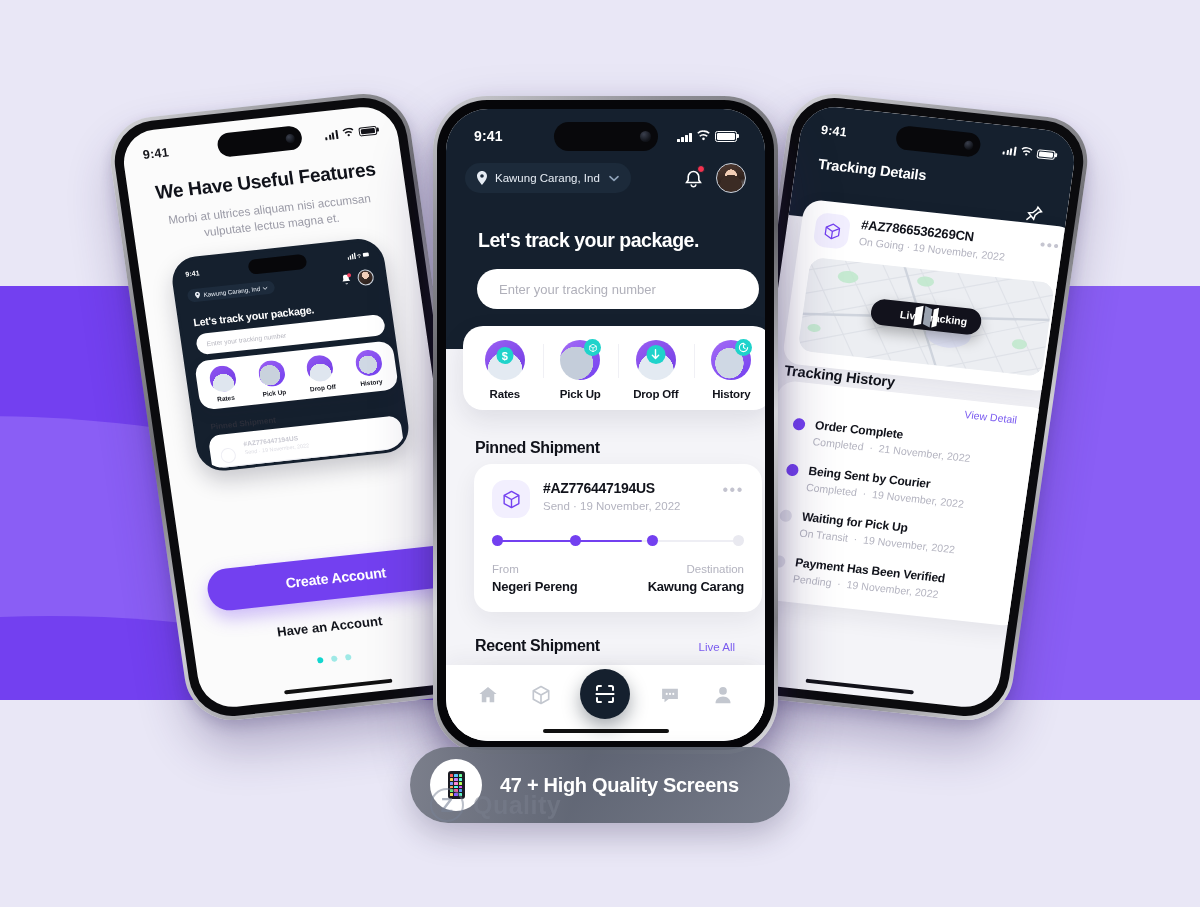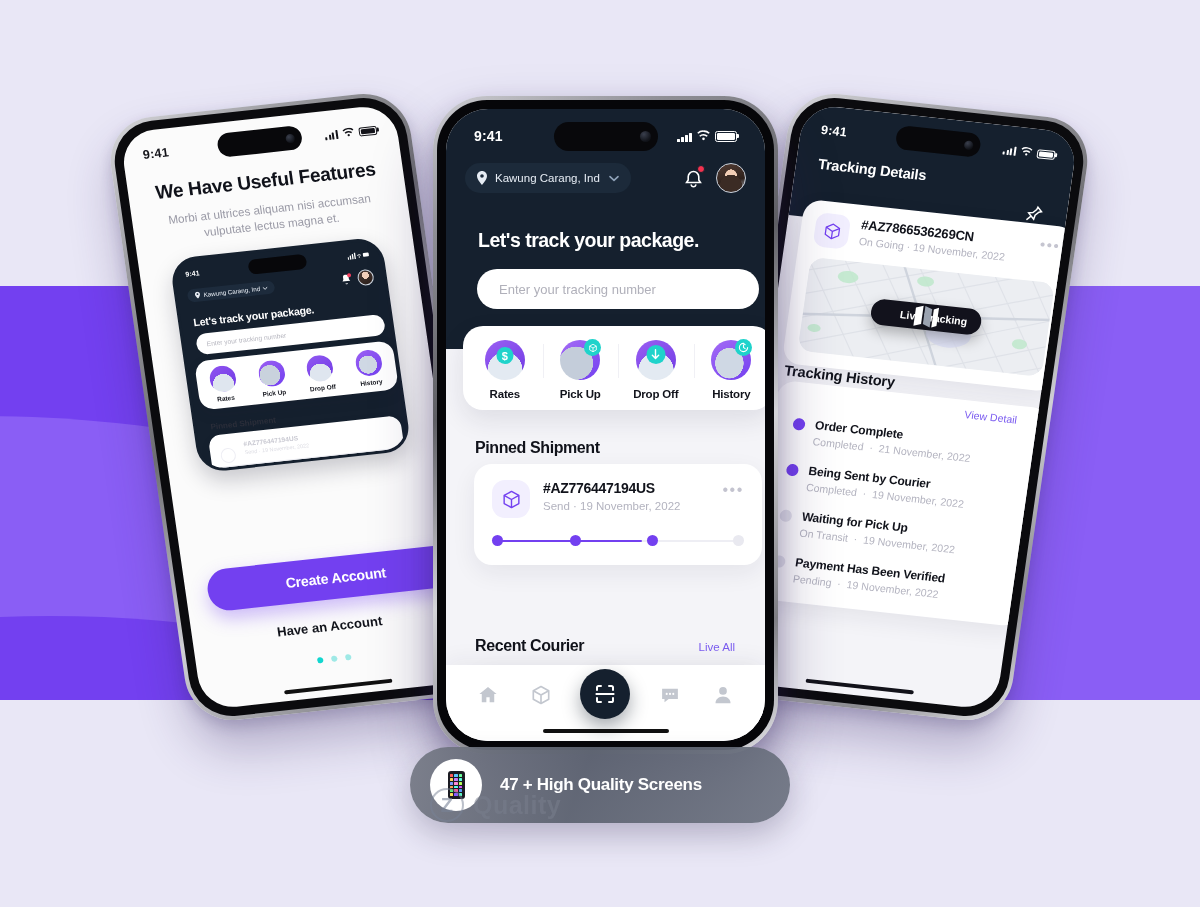--- a/index.html
+++ b/index.html
@@ -470,21 +470,21 @@
     background: #fff; display: flex; align-items: center; justify-content: center;
     flex: 0 0 52px;
   }
   .badge .phoneico {
     width: 17px; height: 28px; border-radius: 3px;
     background: #1b1b22; padding: 2.6px 2.2px;
     display: grid; grid-template-columns: repeat(3, 1fr);
     grid-auto-rows: 1fr; gap: 1px;
   }
   .badge .phoneico i { display: block; border-radius: .5px; }
-  .badge .txt { color: #fff; font-size: 17px; font-weight: bold; letter-spacing: -.3px; }
+  .badge .txt { color: #fff; font-size: 20px; font-weight: bold; letter-spacing: -.3px; }
   .wm {
     position: absolute; left: 430px; top: 788px;
     font-size: 25px; font-weight: bold; color: rgba(120,125,140,.55);
     z-index: 21; letter-spacing: .5px;
     display: flex; align-items: center; gap: 9px;
   }
   .wm .z {
     width: 34px; height: 34px; border-radius: 50%;
     border: 2.5px solid rgba(120,130,150,.5);
     display: flex; align-items: center; justify-content: center;
@@ -860,23 +860,33 @@
             <div class="pc-dots">•••</div>
           </div>
           <div class="prog">
             <div class="track"></div>
             <div class="fill"></div>
             <span class="node on n1"></span>
             <span class="node on n2"></span>
             <span class="node on n3"></span>
             <span class="node n4"></span>
           </div>
-        </div>
-
-        <div class="sec-ttl" id="rec-ttl">Recent Courier</div>
+          <div class="pc-bot">
+            <div class="col">
+              <div class="k">From</div>
+              <div class="v">Negeri Pereng</div>
+            </div>
+            <div class="col r">
+              <div class="k">Destination</div>
+              <div class="v">Kawung Carang</div>
+            </div>
+          </div>
+        </div>
+
+        <div class="sec-ttl" id="rec-ttl">Recent Shipment</div>
         <div class="view-all">Live All</div>
         <div class="rec-card"></div>
 
         <div class="tabbar">
           <div class="t">
             <svg width="22" height="22" viewBox="0 0 24 24" fill="currentColor">
                 <path d="M12 3.2L2.6 11h2.6v9h5v-5.6h3.6V20h5v-9h2.6L12 3.2z"></path>
               </svg>
           </div>
           <div class="t">

